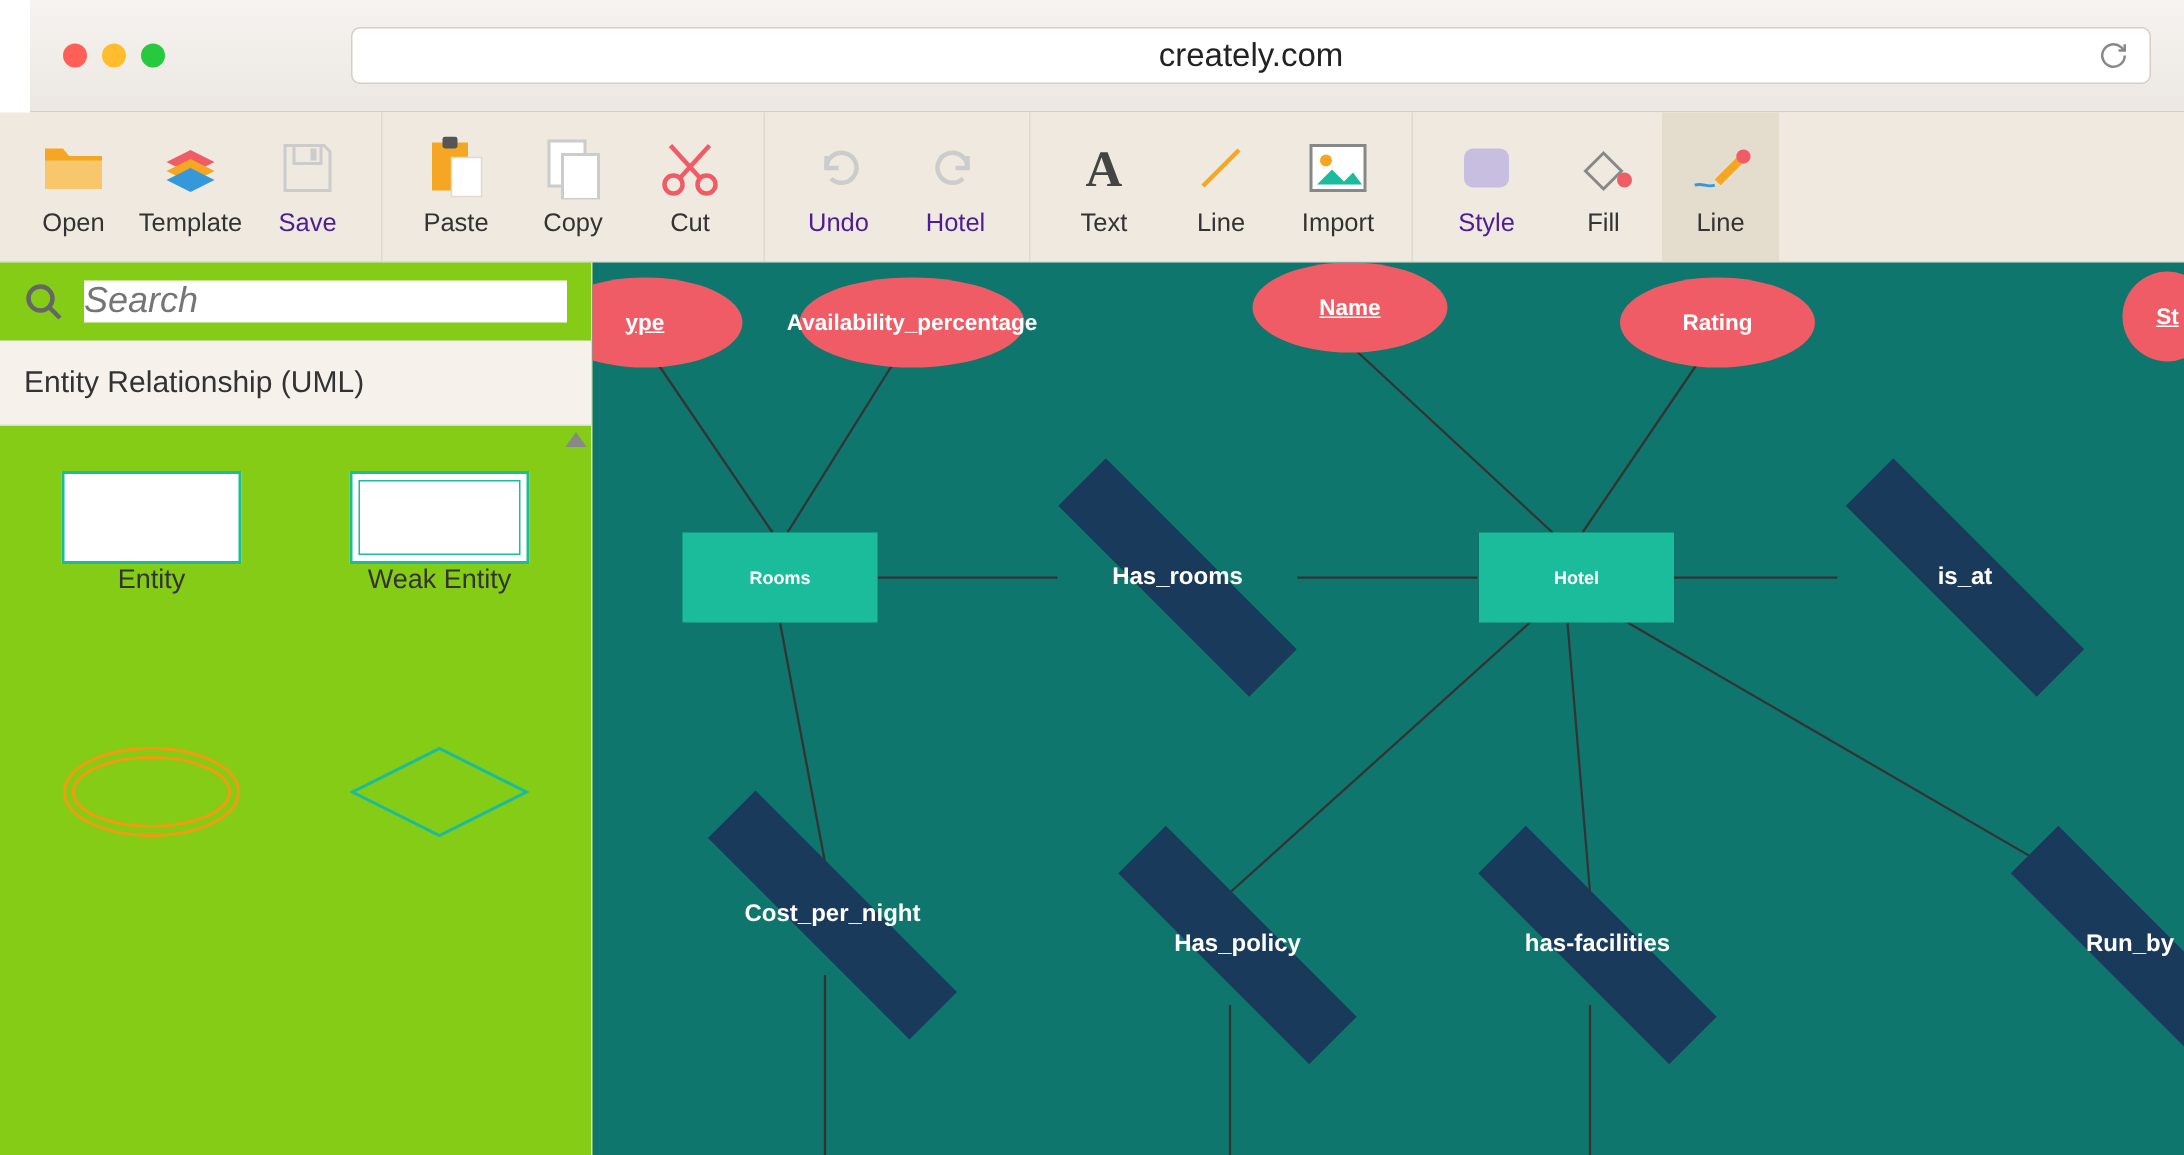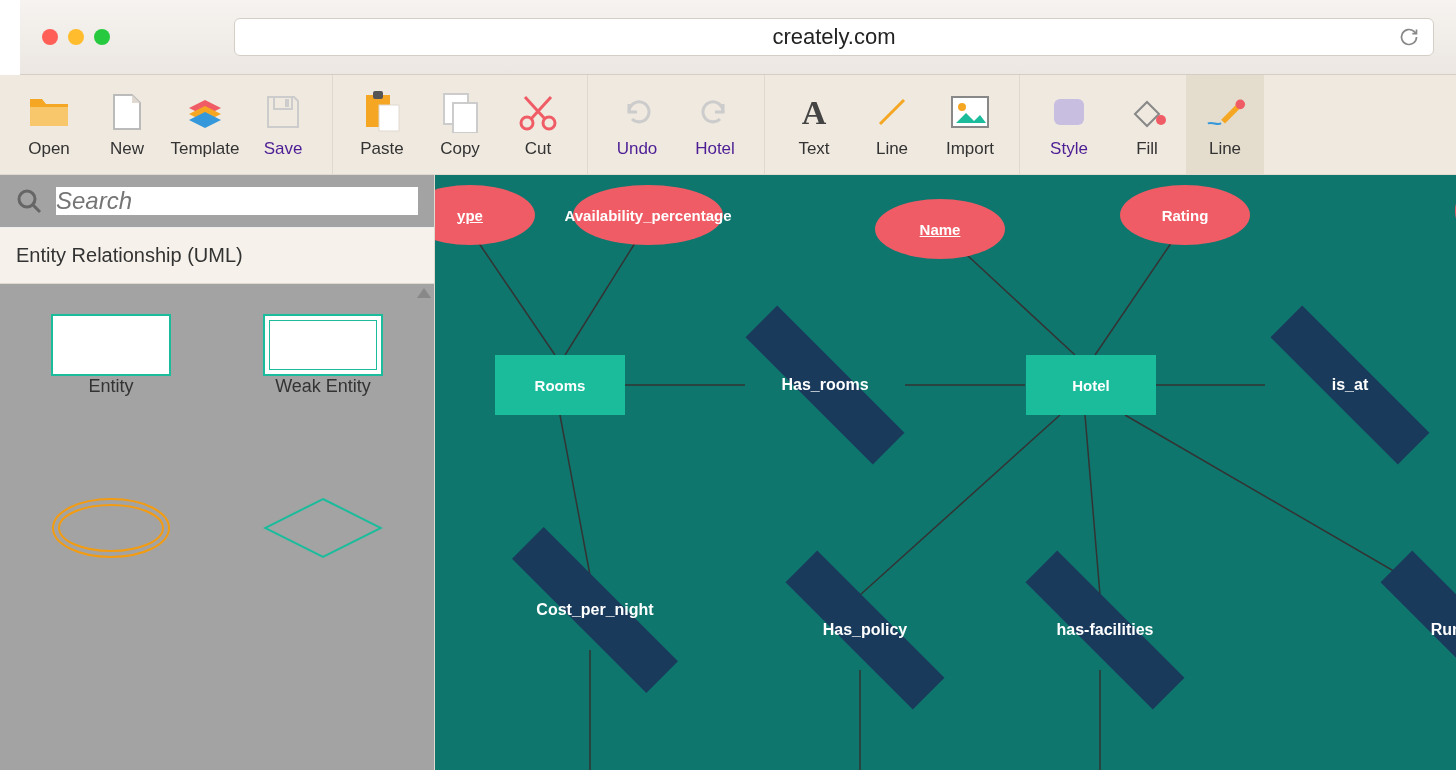--- a/index.html
+++ b/index.html
@@ -72,22 +72,22 @@
   gap: 6px;
 }
 .tb-btn.disabled { color: #4c1d95; text-align: right; }
 .tb-btn.selected { background: #e4dccd; }
 .tb-icon { width: 42px; height: 42px; display: flex; align-items: center; justify-content: center; }
 .workspace {
   display: flex;
   height: calc(770px - 75px - 100px);
 }
 .left-panel {
-  width: 435px;
-  background: #a3a3a3;
+  width: 395px;
+  background: #84cc16;
   border-right: 1px solid #e0d9cf;
   display: flex;
   flex-direction: column;
 }
 .search-row {
   height: 53px;
   display: flex;
   align-items: center;
   padding: 0 16px;
   gap: 14px;
@@ -169,21 +169,21 @@
 .er-attr.key span { text-decoration: underline; }
 .er-entity {
   position: absolute;
   width: 130px;
   height: 60px;
   background: #1abc9c;
   display: flex;
   align-items: center;
   justify-content: center;
   color: #fff;
-  font-size: 15px;
+  font-size: 12px;
 }
 .er-rel {
   position: absolute;
   width: 180px;
   height: 80px;
   display: flex;
   align-items: center;
   justify-content: center;
   color: #fff;
   font-size: 16px;
@@ -220,29 +220,20 @@
 <div class="toolbar">
   <div class="tb-group">
     <div class="tb-btn">
       <div class="tb-icon">
         <svg width="42" height="34" viewBox="0 0 42 34">
             <path fill="#f5a623" d="M2 4h12l4 5h22v22H2z"></path>
             <path fill="#f8c66b" d="M2 12h38v19H2z"></path>
           </svg>
       </div>
       <span>Open</span>
-    </div>
-    <div class="tb-btn">
-      <div class="tb-icon">
-        <svg width="30" height="38" viewBox="0 0 30 38">
-            <path fill="#fff" stroke="#bbb" stroke-width="2" d="M2 2h18l8 8v26H2z"></path>
-            <path fill="#e0d9cf" d="M20 2l8 8h-8z"></path>
-          </svg>
-      </div>
-      <span>New</span>
     </div>
     <div class="tb-btn">
       <div class="tb-icon">
         <svg width="40" height="40" viewBox="0 0 40 40">
             <path fill="#f05c66" d="M20 24l-16-8 16-8 16 8z"></path>
             <path fill="#f5a623" d="M20 30l-16-8 16-8 16 8z"></path>
             <path fill="#3498db" d="M20 36l-16-8 16-8 16 8z"></path>
           </svg>
       </div>
       <span>Template</span>
@@ -432,21 +423,21 @@
       <line x1="425" y1="495" x2="425" y2="600"></line>
       <line x1="665" y1="495" x2="665" y2="600"></line>
     </svg>
 
     <div class="er-attr key" style="left:-30px;top:10px">
         <span>ype</span>
       </div>
     <div class="er-attr" style="left:138px;top:10px;width:150px">
         <span>Availability_percentage</span>
       </div>
-    <div class="er-attr key" style="left:440px;top:24px">
+    <div class="er-attr key" style="left:440px;top:0">
         <span>Name</span>
       </div>
     <div class="er-attr" style="left:685px;top:10px">
         <span>Rating</span>
       </div>
     <div class="er-attr key" style="left:1020px;top:6px;width:60px">
         <span>St</span>
       </div>
 
     <div class="er-entity" style="left:60px;top:180px">

